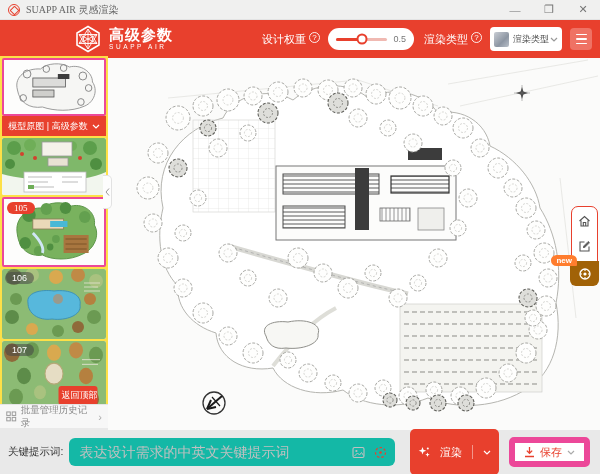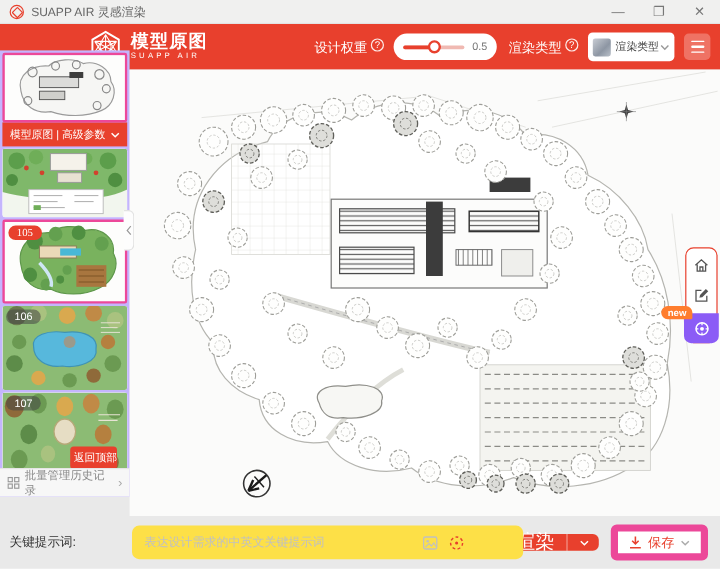--- a/index.html
+++ b/index.html
@@ -2,21 +2,21 @@
 <html><head>
 <meta charset="utf-8">
 <style>
   * { margin:0; padding:0; box-sizing:border-box; }
   html,body { width:600px; height:474px; overflow:hidden; }
   body { font-family:"Liberation Sans","DejaVu Sans",sans-serif; }
   .app { position:relative; width:600px; height:474px; background:#e9e9e9; overflow:hidden; }
 
   
   .titlebar { position:absolute; top:0; left:0; width:600px; height:20px; background:#f0f0ef;
-    display:flex; align-items:center; border-bottom:1px solid #e3e3e3; }
+    display:flex; align-items:center; border-bottom:1px solid #e3e3e3;font-family:Liberation Serif, serif; }
   .app-icon { width:12px; height:12px; margin:0 6px 0 8px; border-radius:50%;
     border:1.5px solid #e8402d; position:relative; }
   .app-icon::after{ content:""; position:absolute; left:2px; top:2px; width:5px; height:5px;
     border:1px solid #e8402d; border-radius:1px; transform:rotate(45deg);}
   .title-text { font-size:10px; color:#666; }
   .win-controls { margin-left:auto; display:flex; height:100%; }
   .win-btn { width:34px; height:100%; display:flex; align-items:center; justify-content:center;
     font-size:11px; color:#777; }
 
   
@@ -41,21 +41,21 @@
   .slider-val { font-size:9px; color:#777; margin-left:6px; }
   .type-select { width:72px; height:24px; background:#fff; border-radius:4px; margin:0 8px;
     display:flex; align-items:center; padding:0 4px; }
   .type-thumb { width:15px; height:15px; border-radius:2px; background:linear-gradient(135deg,#c9cdd4 0%,#8d96a3 60%,#b9c0c9 100%); margin-right:4px; flex:none;}
   .type-txt { font-size:9px; color:#444; white-space:nowrap; }
   .menu-btn { width:22px; height:22px; background:#ef7264; border-radius:4px;
     display:flex; flex-direction:column; align-items:center; justify-content:center; gap:3px; }
   .menu-btn i { display:block; width:11px; height:1.6px; background:#fff; border-radius:1px; }
 
   
-  .sidebar { position:absolute; top:42px; left:0; width:108px; height:372px; background:#c4b5fd;
+  .sidebar { position:absolute; top:56px; left:0; width:108px; height:372px; background:#fde047;
     overflow:hidden; }
   .thumb { position:relative; margin:2px 2px 0 2px; border-radius:2px; overflow:hidden; background:#fff; }
   .thumb.selected { border:2px solid #ec4899;font-family:Liberation Serif, serif; }
   .thumb svg { display:block; width:100%; height:100%; }
   .badge { position:absolute; top:3px; left:3px; font-size:9px; color:#fff; padding:1px 7px;
     border-radius:8px; background:rgba(70,70,70,.55); }
   .badge.red { background:#e8402d; }
   .mode-banner { margin:0 2px; height:20px; background:#e8402d; color:#fff; font-size:9px;
     display:flex; align-items:center; justify-content:center; gap:4px; }
   .back-top { position:absolute; left:50%; bottom:6px; transform:translateX(-50%);
@@ -74,37 +74,37 @@
   .canvas { position:absolute; top:58px; left:108px; width:492px; height:372px; background:#fbfbfa; }
   .canvas > svg { position:absolute; top:0; left:0; }
 
   
   .float-bar { position:absolute; top:148px; right:2px; width:27px; background:#fff;
     border:1.5px solid #e8402d; border-radius:7px; display:flex; flex-direction:column;
     align-items:center; padding-top:4px; overflow:visible; z-index:6; }
   .float-btn { width:21px; height:21px; margin-bottom:4px; display:flex; align-items:center;
     justify-content:center; border-radius:4px; }
   .float-btn svg { width:13px; height:13px; }
-  .float-red { width:29px; height:25px; margin:0 -1.5px -1.5px -1.5px; background:#8b5cf6;
+  .float-red { width:29px; height:25px; margin:0 -1.5px -1.5px -1.5px; background:#a16207;
     border-radius:0 0 6px 6px; display:flex; align-items:center; justify-content:center; position:relative;}
   .new-badge { position:absolute; right:22px; top:-6px; background:#ff7d2e; color:#fff;
     font-size:8px; padding:1px 5px; border-radius:6px 6px 1px 6px; font-weight:bold; }
 
   
   .bottombar { position:absolute; top:430px; left:0; width:600px; height:44px; background:#e9e9e9;
     display:flex; align-items:center; padding:0 8px; }
   .prompt-label { font-size:10.5px; color:#333; white-space:nowrap; margin-right:6px; }
   .prompt-wrap { position:relative; width:326px; height:28px; }
-  .prompt-input { width:100%; height:100%; border:none; border-radius:6px; background:#fde047;
-    font-size:10px; color:#333; padding:0 52px 0 10px; outline:none;margin-left:41px; }
+  .prompt-input { width:100%; height:100%; border:none; border-radius:6px; background:#14b8a6;
+    font-size:14px; color:#333; padding:0 52px 0 10px; outline:none; }
   .prompt-input::placeholder { color:#c0c0c0; }
   .input-icons { position:absolute; right:8px; top:0; height:100%; display:flex; align-items:center; gap:9px; }
   .input-icons svg { width:13px; height:13px; display:block; }
-  .btn-render { margin-left:auto; height:14px; background:#e8402d; border-radius:5px; color:#fff;
-    display:flex; align-items:center; padding:0 8px; gap:10px; font-size:16px; }
+  .btn-render { margin-left:auto; height:46px; background:#e8402d; border-radius:5px; color:#fff;
+    display:flex; align-items:center; padding:0 8px; gap:10px; font-size:11px; }
   .btn-render .sep { width:1px; height:14px; background:rgba(255,255,255,.45); }
   .btn-save { height:30px; background:#fff; border:6px solid #ec4899; border-radius:5px;
     color:#e8402d; display:flex; align-items:center; padding:0 9px; gap:5px; font-size:11px;
     margin-left:10px; margin-right:2px; }
   .chev-svg { width:8px; height:5px; display:block; }
 </style>
 </head>
 <body>
 
 <div class="app">
@@ -123,21 +123,21 @@
     <div class="brand">
       <svg class="brand-logo" viewBox="0 0 28 28">
         <polygon points="14,1.5 25,8 25,20 14,26.5 3,20 3,8" fill="none" stroke="#fff" stroke-width="1.6"></polygon>
         <g stroke="#fff" stroke-width="0.9" fill="none">
           <path d="M14 4 L14 24 M5 9.5 L23 18.5 M23 9.5 L5 18.5"></path>
           <circle cx="14" cy="14" r="4.6"></circle>
           <path d="M14 4 L23 18.5 M14 4 L5 18.5 M5 9.5 L14 24 M23 9.5 L14 24 M5 9.5 L23 9.5 M5 18.5 L23 18.5"></path>
         </g>
       </svg>
       <div class="brand-txt">
-        <span class="brand-cn">模型原图</span>
+        <span class="brand-cn">高级参数</span>
         <span class="brand-en">SUAPP AIR</span>
       </div>
     </div>
 
     <div class="hdr-right">
       <span class="hdr-label">
         <span>设计权重</span>
         <span class="help-ic">?</span>
       </span>
       <div class="slider-box">

